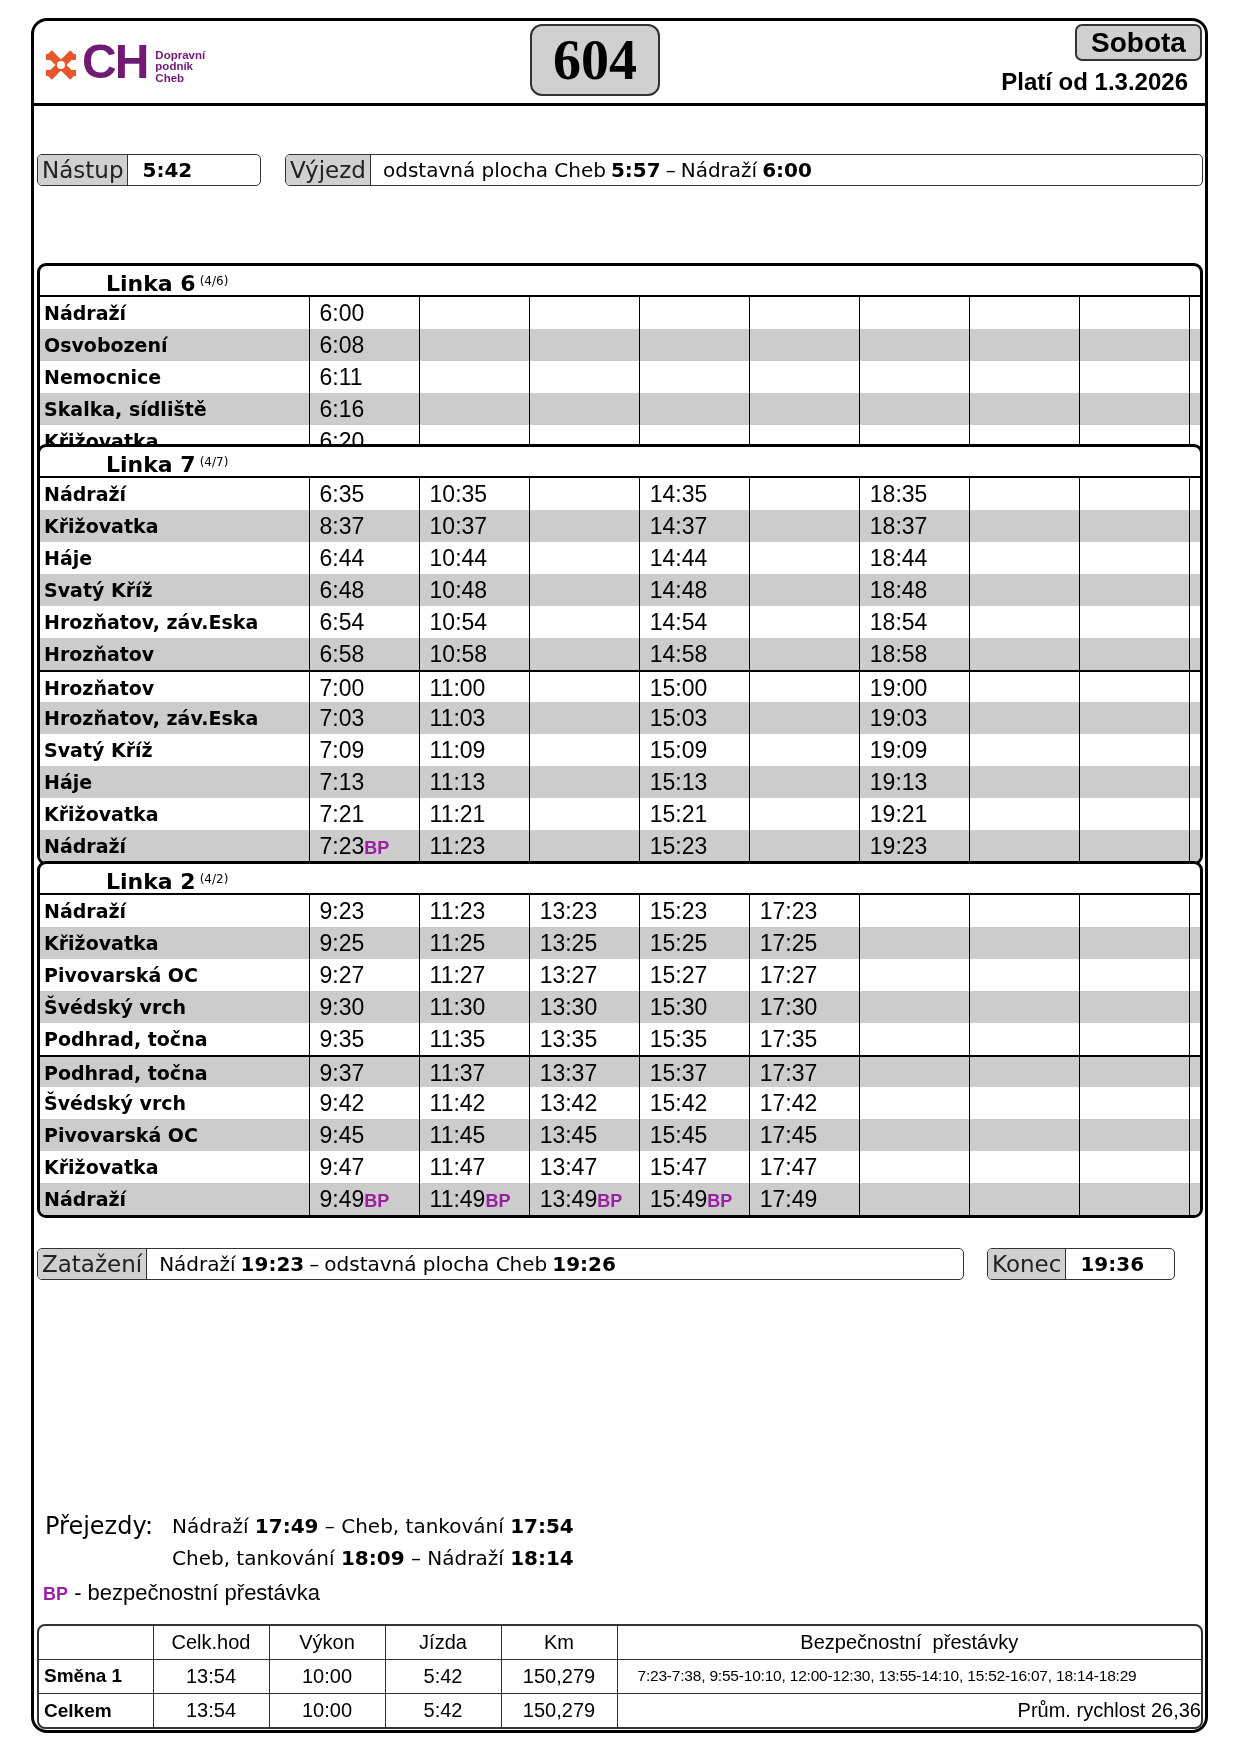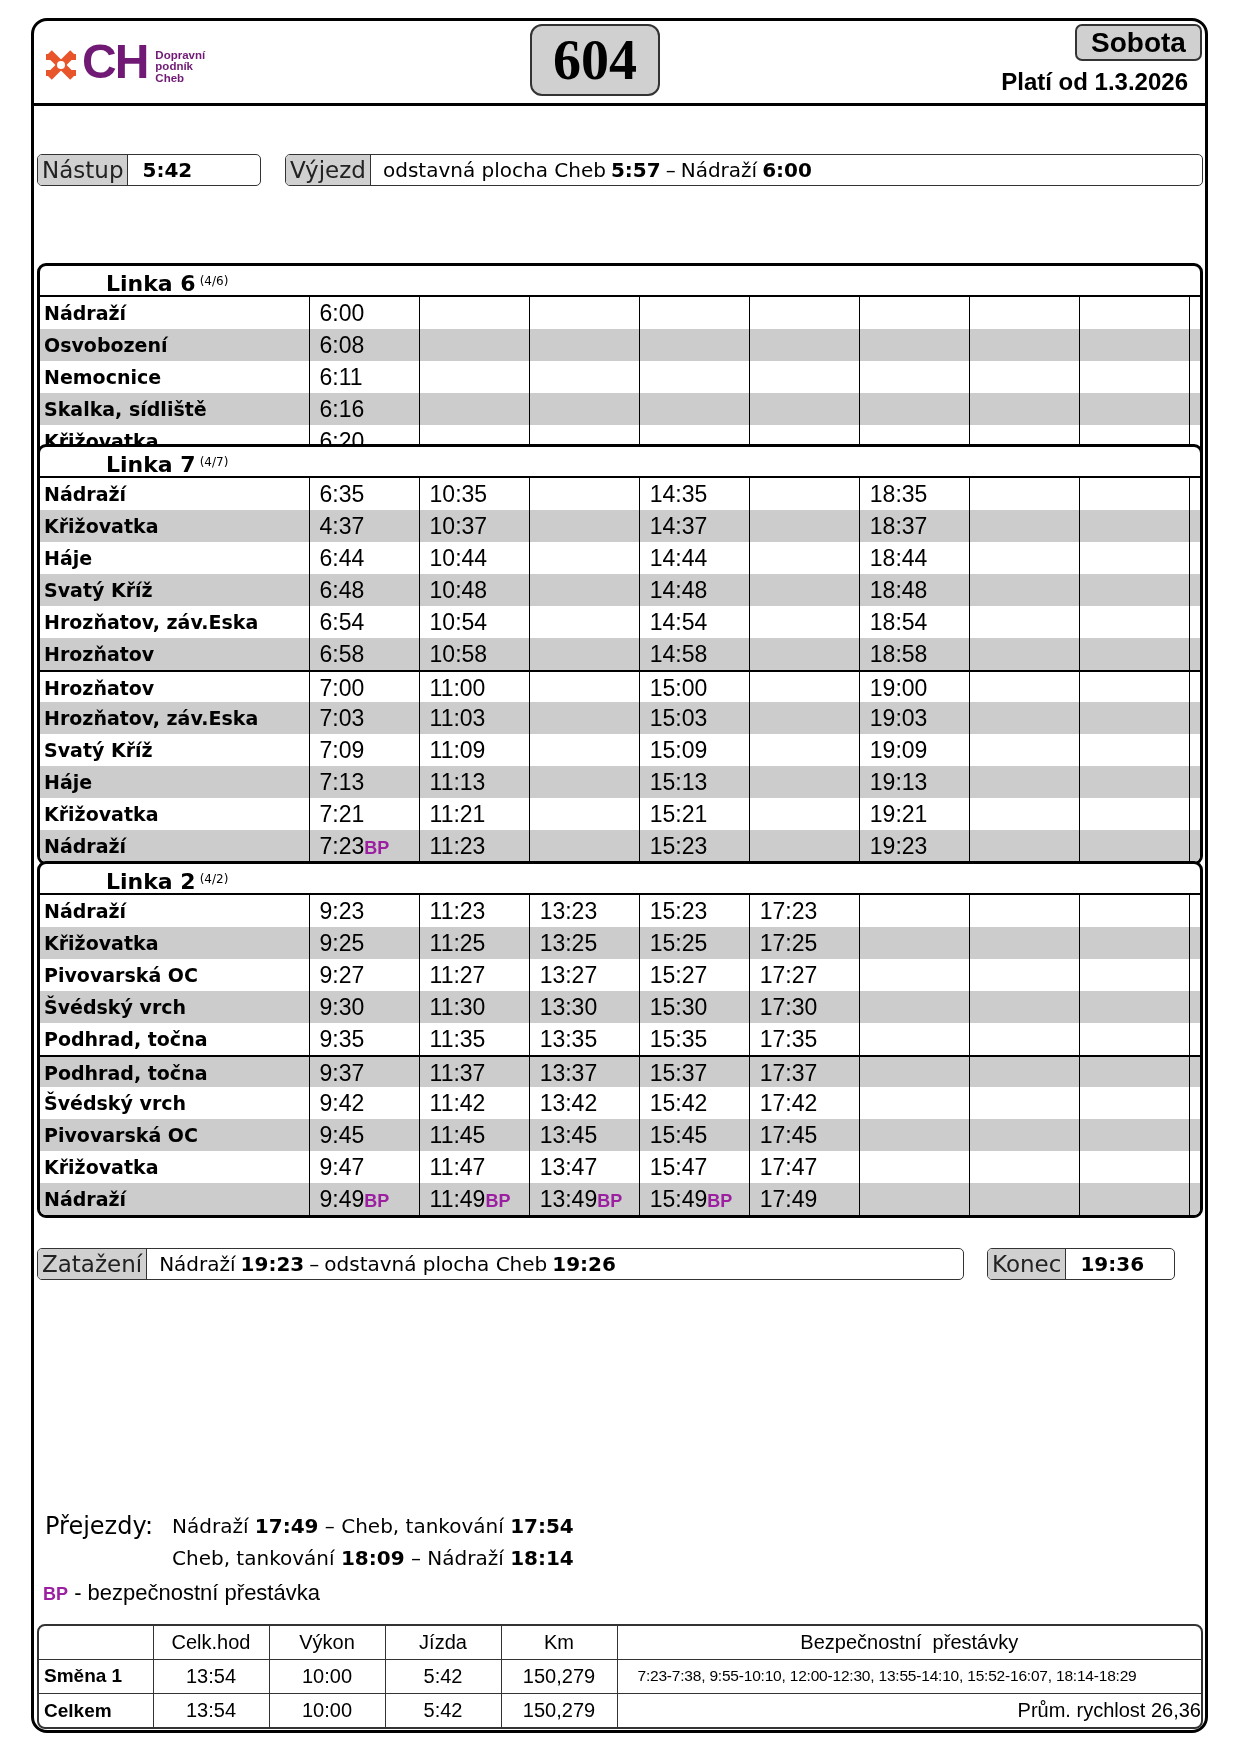--- a/index.html
+++ b/index.html
@@ -194,21 +194,21 @@
         <div class="cell-t"><span></span></div>
         <div class="cell-t"><span>14:35</span></div>
         <div class="cell-t"><span></span></div>
         <div class="cell-t"><span>18:35</span></div>
         <div class="cell-t"><span></span></div>
         <div class="cell-t"><span></span></div>
         <div class="cell-t"><span></span></div>
       </div>
       <div class="row alt">
         <div class="cell-stop">Křižovatka</div>
-        <div class="cell-t"><span>4:37</span></div>
+        <div class="cell-t"><span>8:37</span></div>
         <div class="cell-t"><span>10:37</span></div>
         <div class="cell-t"><span></span></div>
         <div class="cell-t"><span>14:37</span></div>
         <div class="cell-t"><span></span></div>
         <div class="cell-t"><span>18:37</span></div>
         <div class="cell-t"><span></span></div>
         <div class="cell-t"><span></span></div>
         <div class="cell-t"><span></span></div>
       </div>
       <div class="row">

